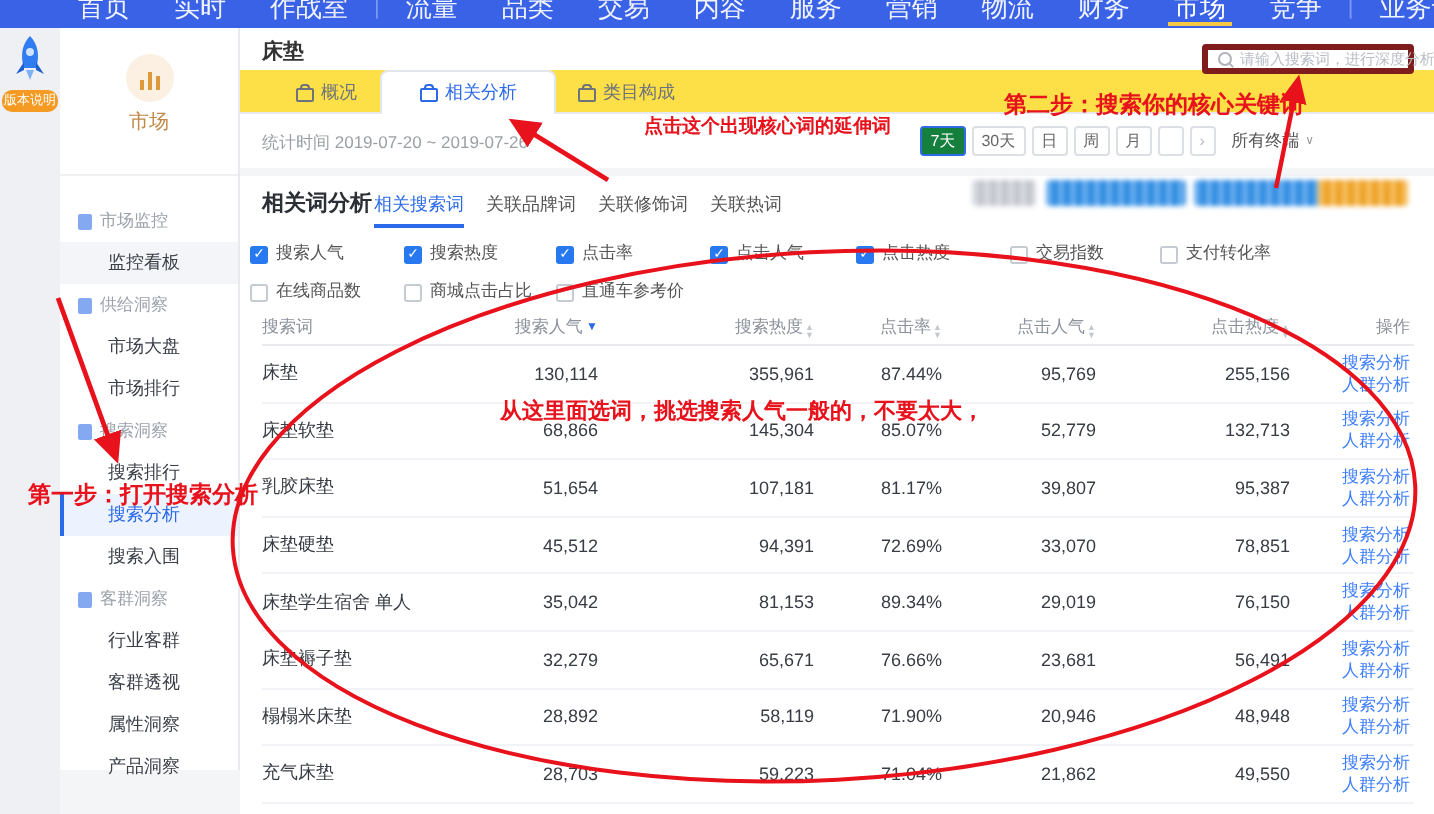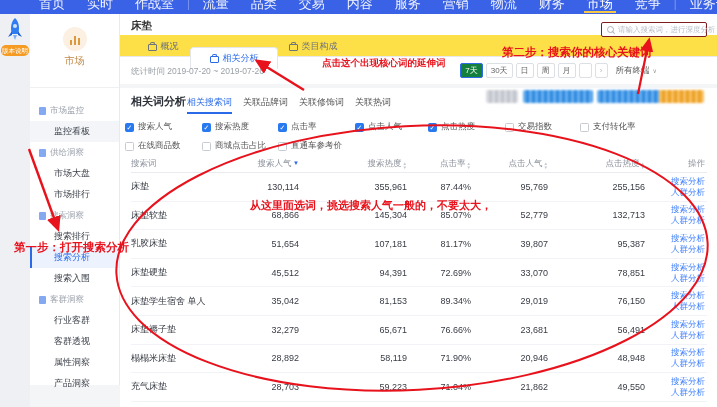--- a/index.html
+++ b/index.html
@@ -49,21 +49,21 @@
                 border-bottom:none;border-radius:2px 2px 0 0;}
   .statrow{position:absolute;top:43px;left:0;right:0;height:27px;}
   .stat-time{position:absolute;left:11px;top:9px;font-size:8.5px;color:#9aa0a6;}
   .datectl{position:absolute;right:60px;top:6px;display:flex;gap:3px;align-items:center;}
   .dpill{height:15px;padding:0 4px;border:1px solid #dcdfe4;border-radius:2px;font-size:8px;color:#666;
          display:flex;align-items:center;background:#fff;cursor:pointer;box-sizing:border-box;}
   .dpill.active{background:#15803d;border-color:#2e6be6;color:#fff;}
   .dbox{width:13px;justify-content:center;color:#b5bac2;}
   .terminal{font-size:8.5px;color:#555;margin-left:5px;display:flex;gap:3px;align-items:center;cursor:pointer;}
   .chev{font-size:6px;color:#999;}
-  .searchbox{position:absolute;right:10px;top:8px;width:106px;height:15px;border:1px solid #7f1d1d;border-radius:2px;
+  .searchbox{position:absolute;right:10px;top:8px;width:106px;height:15px;border:3px solid #7f1d1d;border-radius:2px;
              background:#fff;display:flex;align-items:center;gap:4px;padding:0 5px;box-sizing:border-box;}
   .mag{width:5px;height:5px;border:1px solid #aeb3bb;border-radius:50%;position:relative;flex:none;}
   .mag::after{content:'';position:absolute;width:3px;height:1px;background:#aeb3bb;transform:rotate(45deg);left:3.5px;top:5px;}
   .ph{font-size:7.5px;color:#b9bec6;white-space:nowrap;}
 
   .main-card{position:absolute;top:74px;left:0;right:0;bottom:0;background:#fff;}
   .sec-title{position:absolute;left:11px;top:6px;font-size:11px;font-weight:bold;color:#2b2f36;}
   .subtabs{position:absolute;left:67px;top:8px;display:flex;gap:11px;}
   .subtab{font-size:9px;color:#555;position:relative;cursor:pointer;white-space:nowrap;}
   .subtab.active{color:#2a6ae9;}
@@ -171,21 +171,21 @@
   </aside>
 
   <main class="content">
     <section class="header-card">
       <div class="crumb">床垫</div>
       <div class="tabsrow" id="pagetabs">
           <div class="ptab" style="left: 20px; width: 46px;">
             <span class="tico"></span>
             <span>概况</span>
           </div>
-          <div class="ptab active" style="left: 70px; width: 88px; margin-top: 12px;">
+          <div class="ptab active" style="left: 70px; width: 88px;">
             <span class="tico"></span>
             <span>相关分析</span>
           </div>
           <div class="ptab" style="left: 162px; width: 62px;">
             <span class="tico"></span>
             <span>类目构成</span>
           </div>
         </div>
       <div class="statrow">
         <span class="stat-time">统计时间 2019-07-20 ~ 2019-07-26</span>

